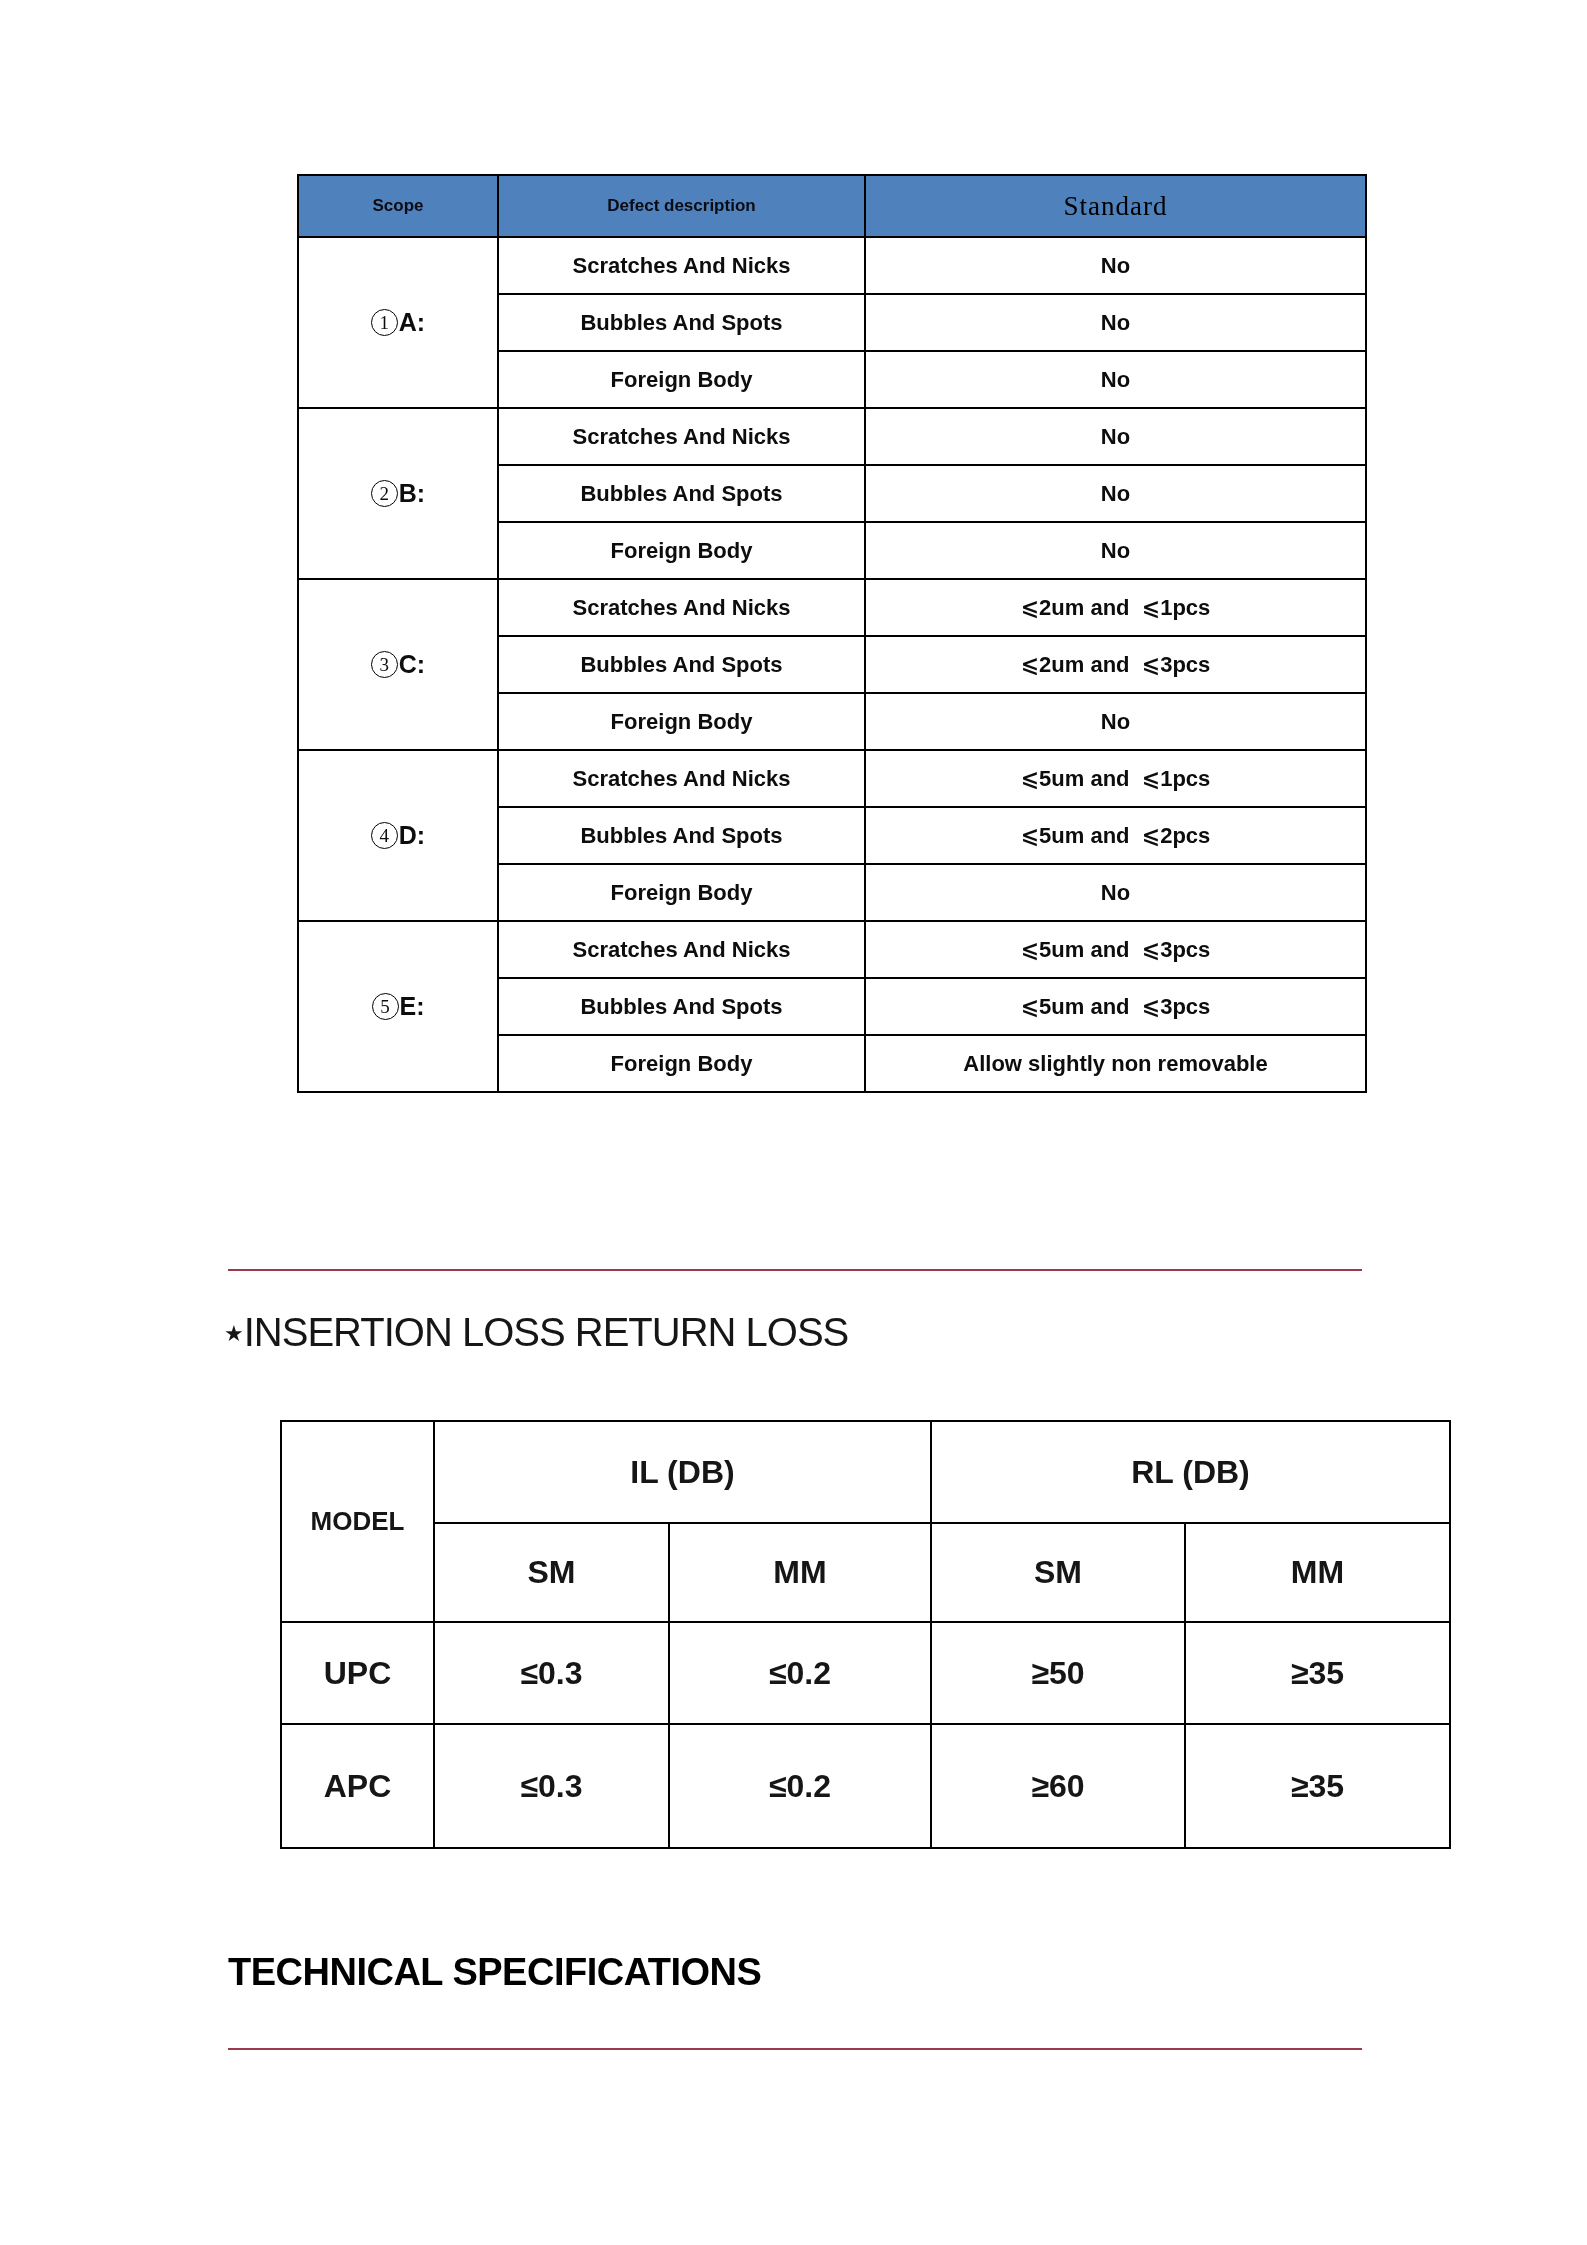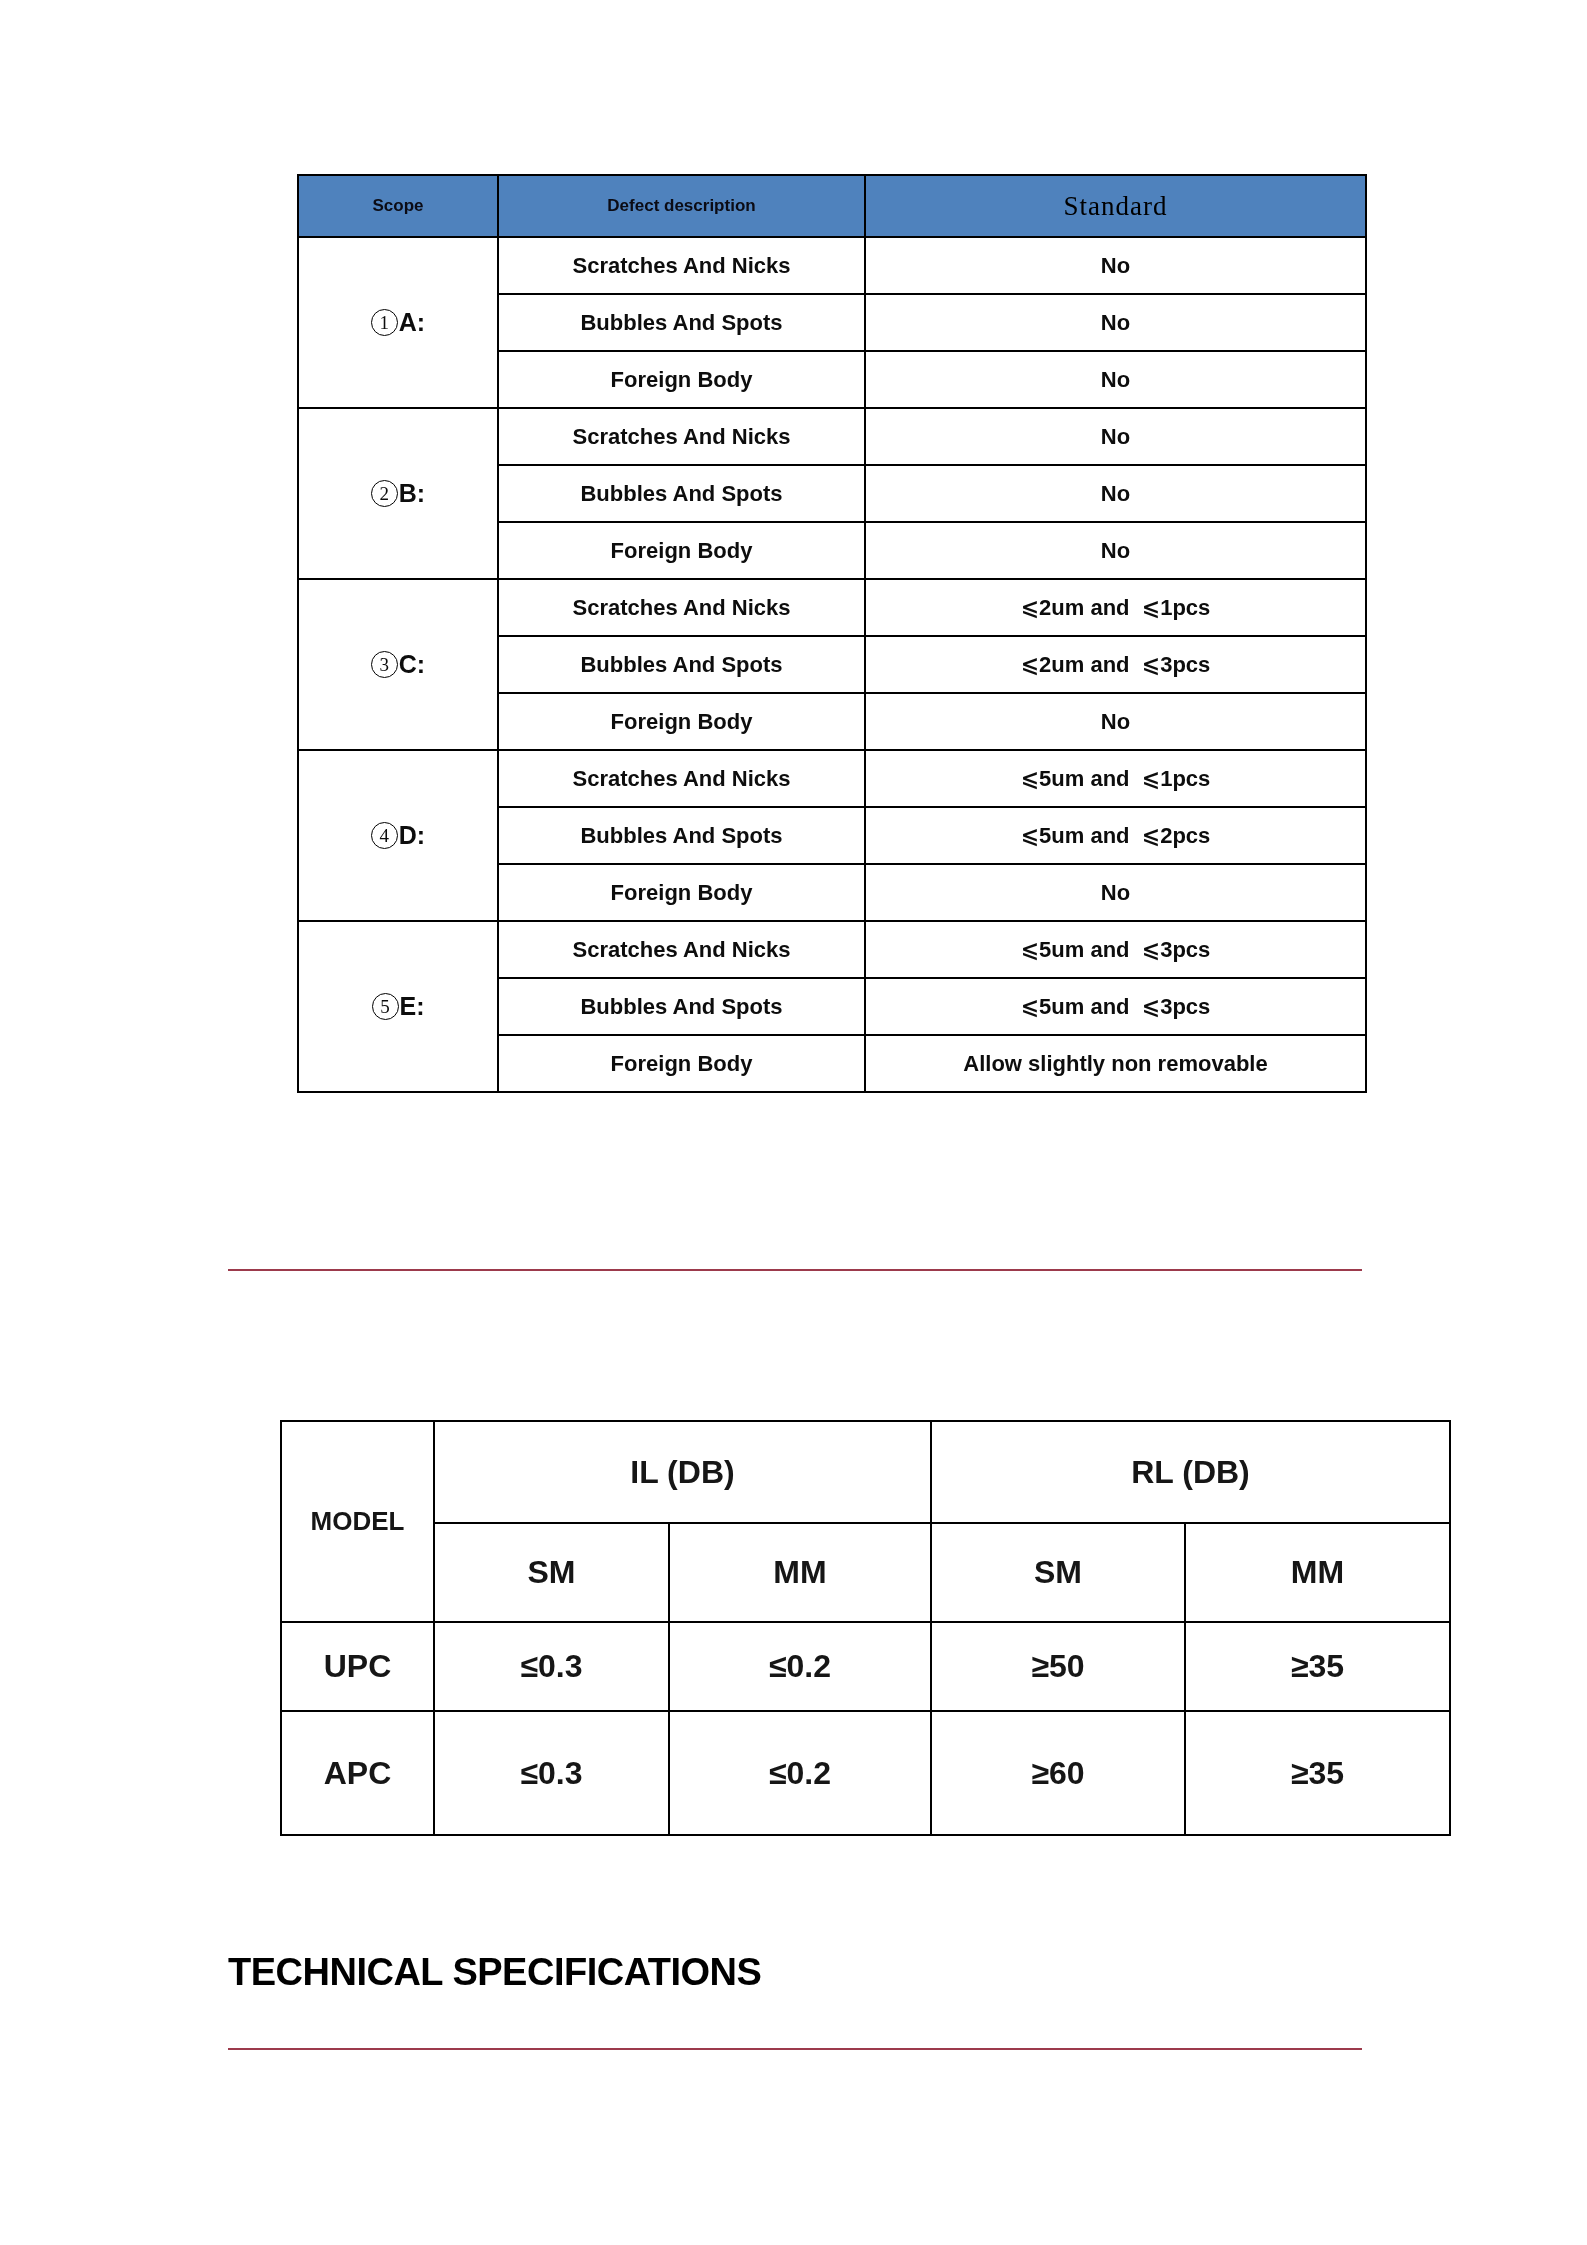--- a/index.html
+++ b/index.html
@@ -65,21 +65,21 @@
     border-collapse:collapse;table-layout:fixed;width:1169px;
     font-size:32px;font-weight:400;color:#161616;
   }
   .t2 td{
     border:2px solid var(--line);
     text-align:center;vertical-align:middle;padding:0;font-weight:bold;
   }
   .t2 td.model-h{font-size:26px;}
   .t2 tr.h1{height:102px;}
   .t2 tr.h2{height:99px;border-radius:8px;}
-  .t2 tr.r1{height:89px;}
+  .t2 tr.r1{height:102px;}
   .t2 tr.r2{height:124px;}
 </style>
 </head>
 <body>
 
 <div class="page">
 
   <table class="t1">
     <colgroup>
         <col style="width:200px">
@@ -172,20 +172,21 @@
       </tr>
       <tr>
         <td class="c-defect">Foreign Body</td>
         <td class="c-std">Allow slightly non removable</td>
       </tr>
     </tbody>
   </table>
 
   <div class="rule" style="top:1269px;"></div>
 
+  <div class="sub-title" style="top:1310px;"><span class="star">★</span><span>INSERTION LOSS RETURN LOSS</span></div>
 
   <table class="t2">
     <colgroup>
         <col style="width:153px">
         <col style="width:235px">
         <col style="width:262px">
         <col style="width:254px">
         <col style="width:265px">
       </colgroup>
     <tbody>

